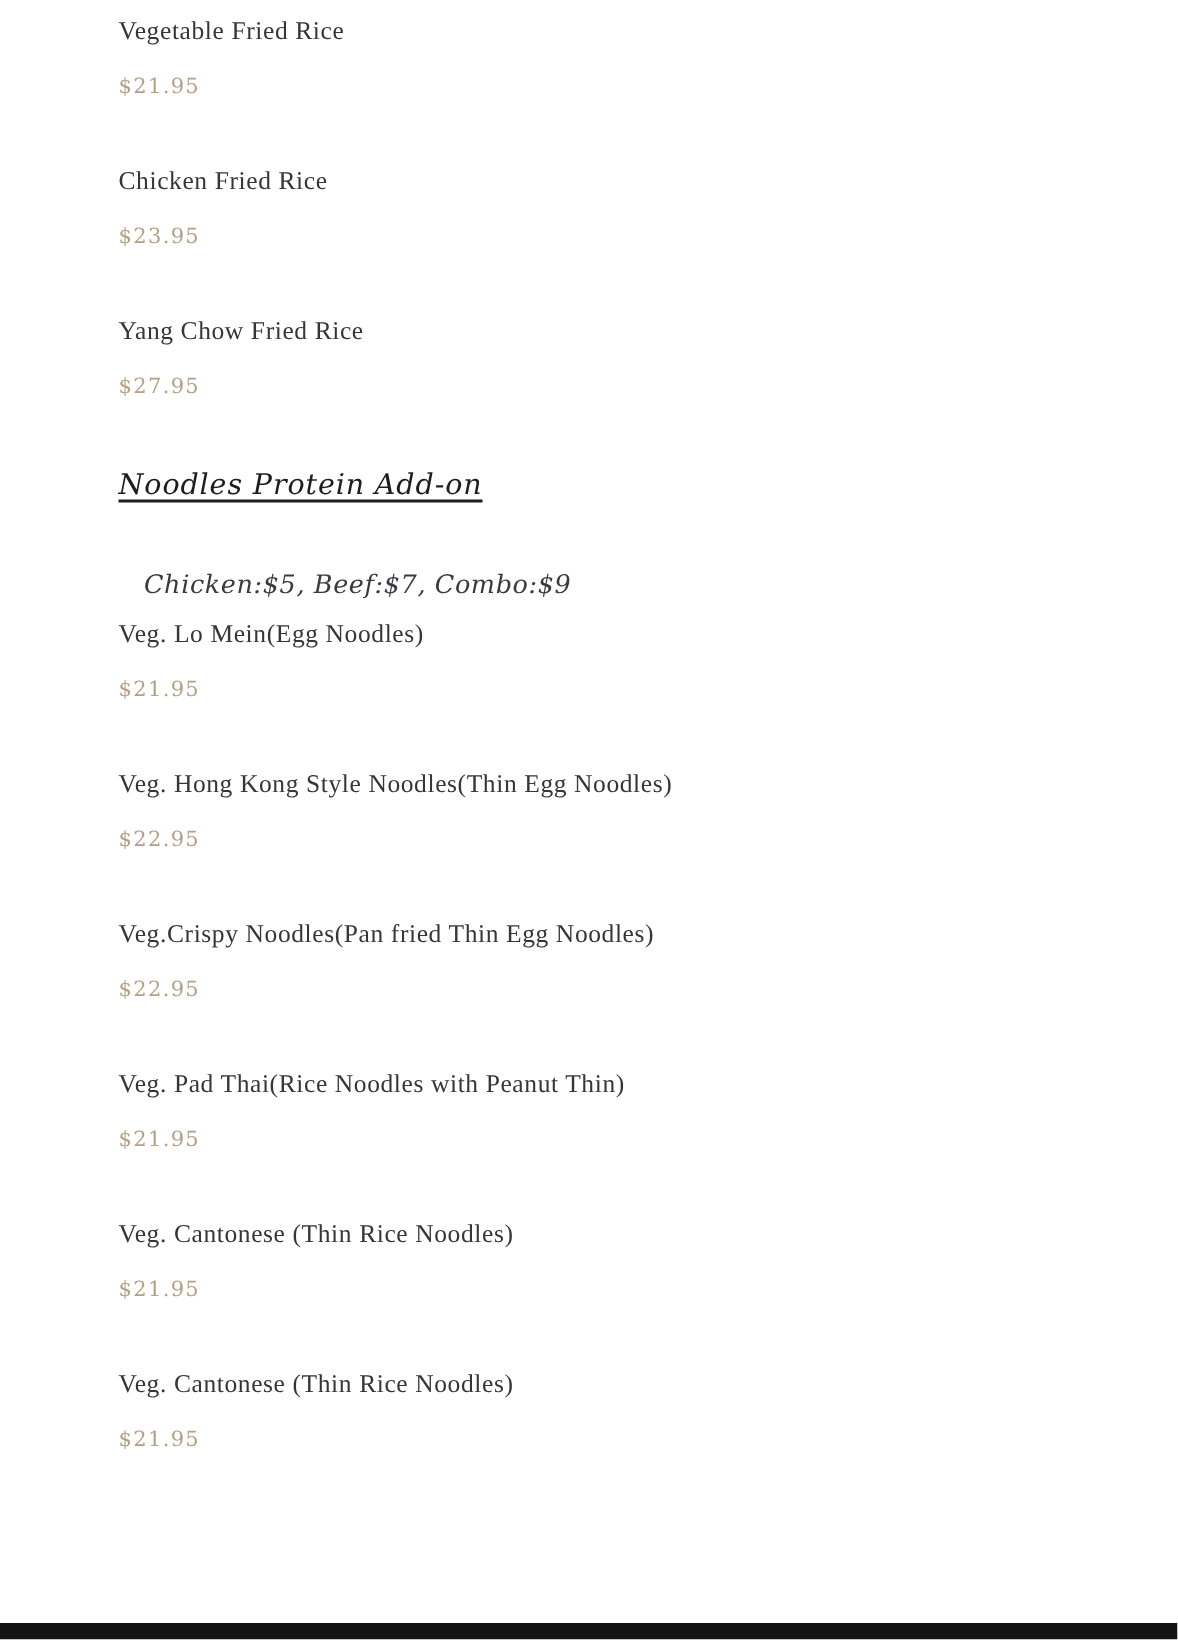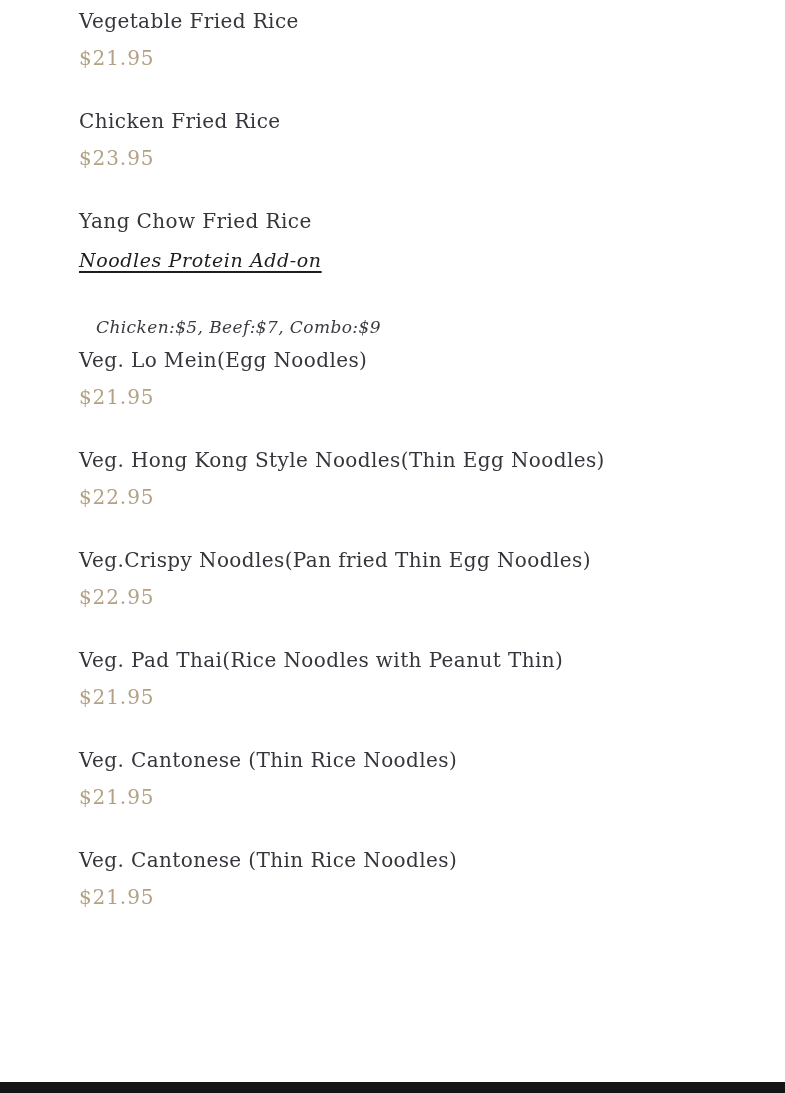--- a/index.html
+++ b/index.html
@@ -12,28 +12,29 @@
     position: relative;
     overflow: hidden;
     background: var(--background, #ffffff);
     font-family: "DejaVu Serif", "Liberation Serif", serif;
   }
   .menu-list {
     padding: 11px 40px 0 79px;
   }
   .item-name {
     margin: 0 0 17px 0;
-    font-size: 20px;
+    font-size: 17px;
     line-height: 20px;
     letter-spacing: 0.4px;
     color: var(--name_color, #35353b);
+    font-family: Liberation Serif, serif;
   }
   .item-price {
     margin: 0 0 43px 0;
-    font-size: 20px;
+    font-size: 14px;
     line-height: 20px;
     letter-spacing: 0.9px;
     color: var(--price_color, #b3a185);
   }
   .section-heading {
     margin: 0 0 45px 0;
     font-size: 19px;
     line-height: 24px;
     font-weight: 500;
     letter-spacing: 0.6px;
@@ -75,20 +76,21 @@
   <div class="menu-item">
     <p class="item-name">Chicken Fried Rice</p>
     <p class="item-price">$23.95</p>
   </div>
 
   <div class="menu-item">
   </div>
 
   <div class="menu-item">
     <p class="item-name">Yang Chow Fried Rice</p>
+    <p class="item-price">$27.95</p>
   </div>
 
   <h2 class="section-heading"><span>Noodles Protein Add-on</span></h2>
 
   <p class="section-note">Chicken:$5, Beef:$7, Combo:$9</p>
 
   <div class="menu-item">
     <p class="item-name">Veg. Lo Mein(Egg Noodles)</p>
     <p class="item-price">$21.95</p>
   </div>

